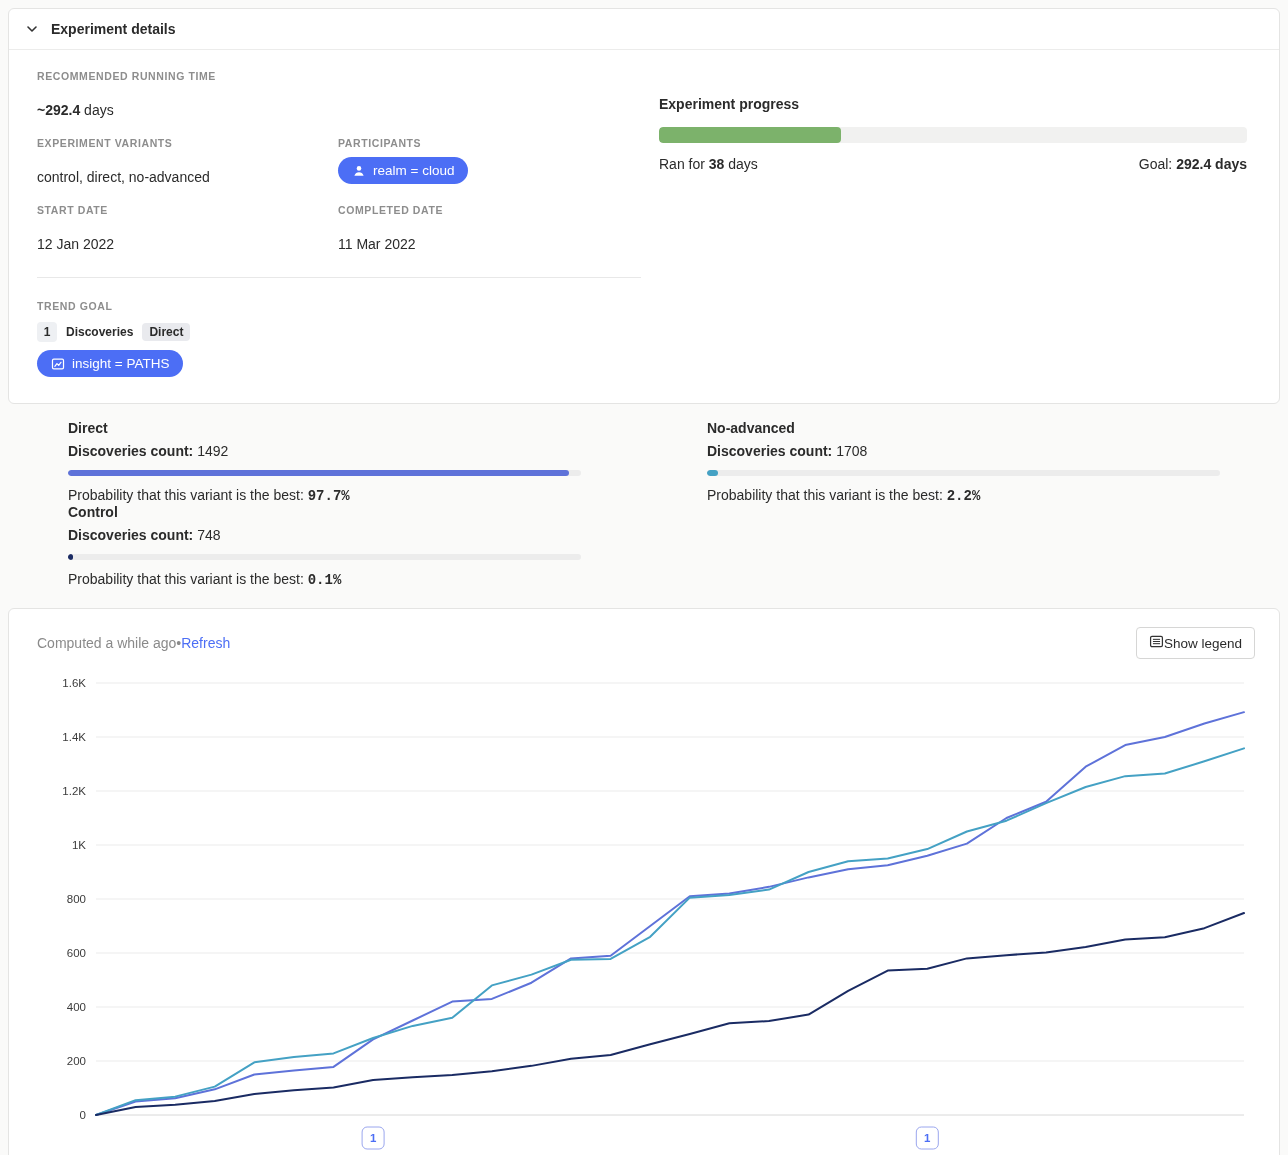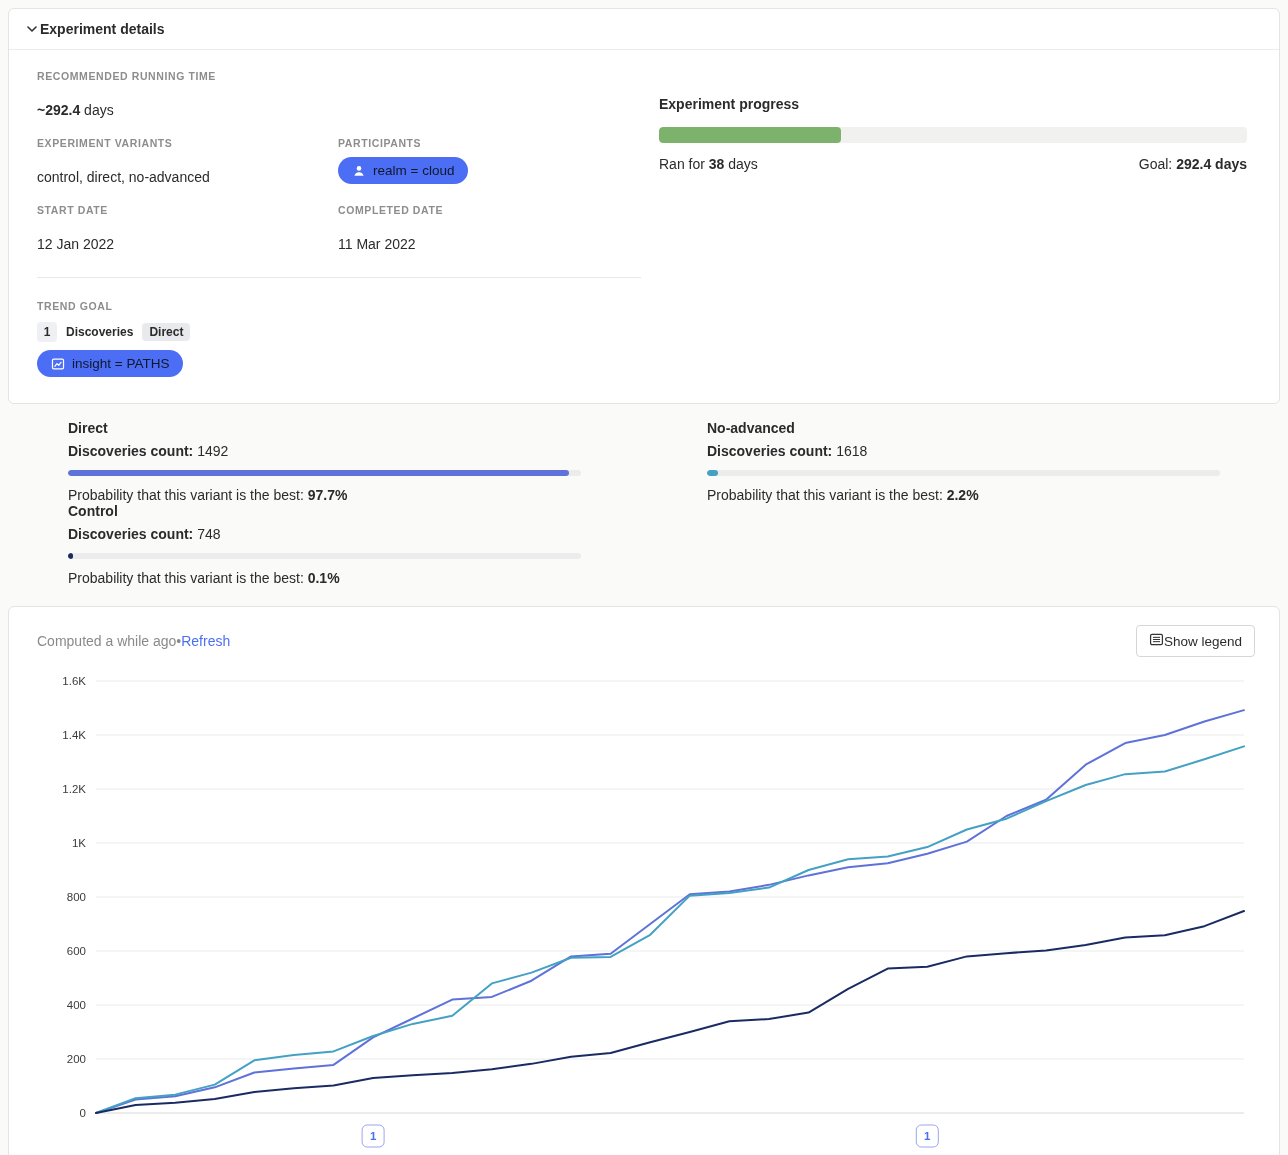--- a/index.html
+++ b/index.html
@@ -7,34 +7,34 @@
     --link-blue:#4c6ef5;
     --progress-green:#7cb26b;
     --annotation-blue:#4c6ef5;
   }
   *{box-sizing:border-box;}
   body{
     margin:0; width:1288px; background:#fafaf9; color:#2b2b2b;
     font-family:"Liberation Sans","DejaVu Sans",sans-serif; font-size:14px;
   }
   .panel{background:#fff;border:1px solid #e4e4e3;border-radius:6px;margin:8px;}
-  .panel-header{display:flex;padding:12px 16px 12px 15px;border-bottom:1px solid #ececeb;}
+  .panel-header{display:flex;gap:11px;padding:12px 16px 12px 15px;border-bottom:1px solid #ececeb;}
   .panel-header h1{font-size:14px;font-weight:700;margin:0;}
   .chev{display:inline-flex;width:16px;height:16px;cursor:pointer;}
 
   .panel-body{display:flex;padding:20px 16px 26px 28px;}
   .details-left{width:604px;flex:none;}
   .grid2{display:grid;grid-template-columns:301px 1fr;margin-top:19px;}
   .flabel{font-size:10.5px;font-weight:700;letter-spacing:.6px;color:#8d8d8d;}
   .fvalue{margin-top:20px;font-size:14px;}
   .fvalue b{font-weight:700;}
   .divider{border:none;border-top:1px solid #e8e8e8;margin:25px 0 0;}
   .mt{margin-top:22px;}
 
-  .pill{display:inline-flex;align-items:center;gap:7px;background:var(--pill-blue);color:#0f172a;
+  .pill{display:inline-flex;align-items:center;gap:7px;background:var(--pill-blue);color:#ffffff;
     border-radius:16px;padding:6px 14px;font-size:13.5px;margin-top:8px;cursor:pointer;}
   .pill svg{display:block;}
 
   .trend-row{display:flex;gap:9px;align-items:center;margin-top:10px;}
   .num-badge{display:inline-flex;width:20px;height:20px;border-radius:4px;background:#eef0f3;
     font-size:12px;font-weight:700;align-items:center;justify-content:center;}
   .metric-name{font-weight:700;font-size:12px;}
   .chip{background:#e9eaee;border-radius:4px;padding:2px 7px;font-size:12px;font-weight:600;}
 
   .details-right{flex:1;padding:26px 16px 0 18px;}
@@ -44,21 +44,21 @@
   .progress-meta{display:flex;justify-content:space-between;margin-top:13px;font-size:14px;}
   .progress-meta b{font-weight:700;}
 
   .variants-row{display:grid;grid-template-columns:repeat(2,1fr);column-gap:126px;padding:8px 68px 12px;}
   .v-name{font-weight:700;font-size:14px;}
   .v-count{margin-top:7px;}
   .v-count b{font-weight:700;}
   .v-bar{margin-top:11px;height:6px;border-radius:3px;background:#ececec;overflow:hidden;}
   .v-bar-fill{height:100%;border-radius:3px;min-width:3px;}
   .v-prob{margin-top:11px;}
-  .v-prob b{font-weight:700;}
+  .v-prob b{font-weight:700;font-family:Liberation Mono, monospace;}
 
   .chart-header{display:flex;justify-content:space-between;align-items:center;padding:18px 24px 4px 28px;}
   .computed{font-size:14px;color:#8a8a8a;display:flex;align-items:center;}
   .refresh{color:var(--link-blue);cursor:pointer;}
   .legend-btn{display:inline-flex;gap:0;align-items:center;border:1px solid #d6d6d5;background:#fff;
     border-radius:4px;padding:6px 12px;font-size:13.5px;font-family:inherit;cursor:pointer;color:#2b2b2b;}
   #trend-chart{display:block;width:1224px;height:556px;margin:8px auto 6px;}
   svg text{font-family:"Liberation Sans","DejaVu Sans",sans-serif;}
 </style>
 </head>
@@ -167,21 +167,21 @@
           <div class="v-bar-fill" style="width: 97.7%; background: rgb(94, 114, 217);"></div>
         </div>
       <div class="v-prob">
         <span>Probability that this variant is the best: </span><b>97.7%</b>
       </div>
     </div>
 
     <div class="variant-card">
       <div class="v-name">No-advanced</div>
       <div class="v-count">
-        <b>Discoveries count:</b> <span>1618</span>
+        <b>Discoveries count:</b> <span>1708</span>
       </div>
       <div class="v-bar">
           <div class="v-bar-fill" style="width: 2.2%; background: rgb(68, 161, 196);"></div>
         </div>
       <div class="v-prob">
         <span>Probability that this variant is the best: </span><b>2.2%</b>
       </div>
     </div>
 
     <div class="variant-card">

